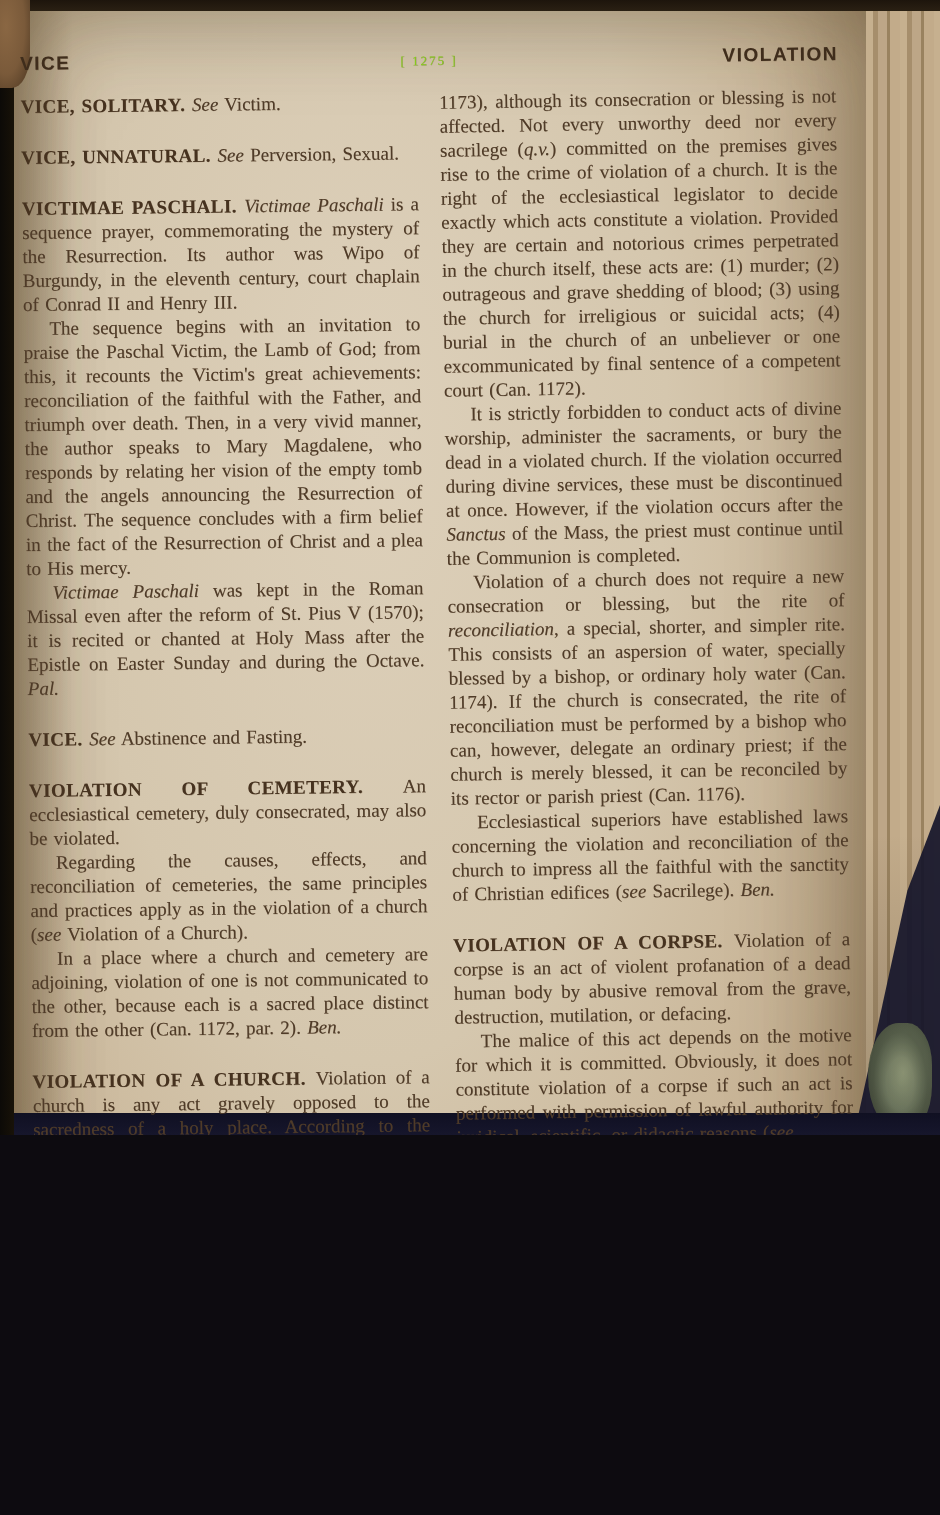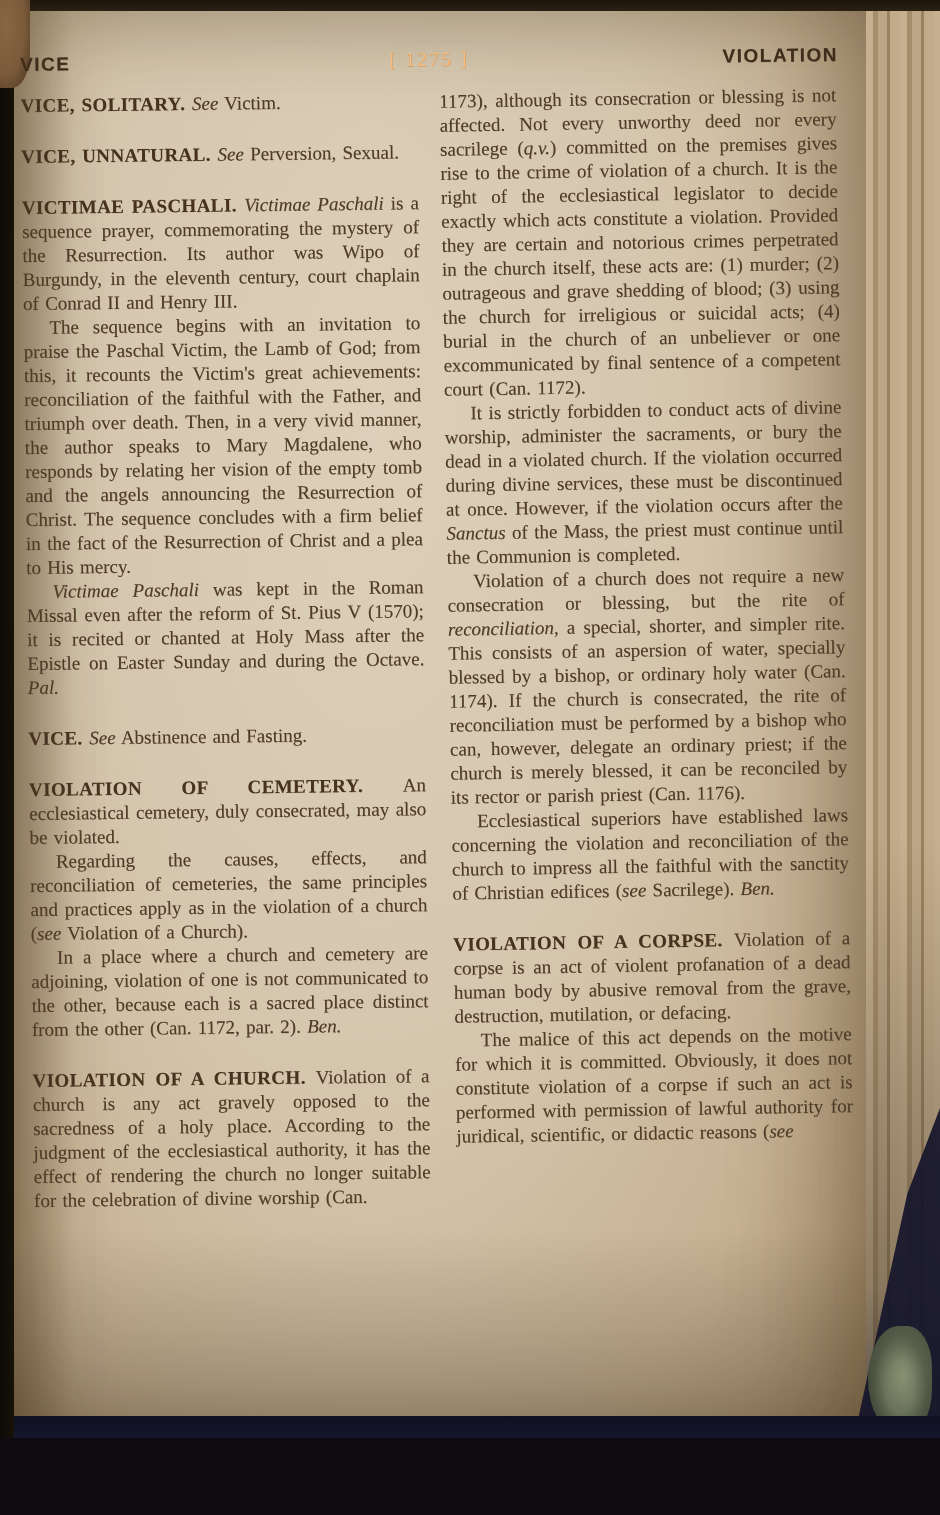--- a/index.html
+++ b/index.html
@@ -1,16 +1,16 @@
 <!DOCTYPE html>
 <html><head>
 <meta charset="utf-8">
 <style>
   html,body{margin:0;padding:0;background:#0d0b10;}
-  .photo{position:relative;width:940px;height:1438px;overflow:hidden;background:#14121c;
+  .photo{position:relative;width:940px;height:1135px;overflow:hidden;background:#14121c;
          font-family:"Liberation Serif","DejaVu Serif",serif;}
   
   .sheet{position:absolute;left:13px;top:9px;width:855px;height:1489px;
          background:
            linear-gradient(to bottom, rgba(0,0,0,0) 82%, rgba(45,35,18,0.38) 99%),
            linear-gradient(to right, rgba(60,40,15,0.25) 0%, rgba(0,0,0,0) 7%),
            radial-gradient(ellipse at 42% 28%, #ddd0ba 0%, #d5c7ae 42%, #c6b192 74%, #ab9270 100%);
          border-bottom-left-radius:45px 14px;border-bottom-right-radius:60px 18px;
          box-shadow: inset 0 0 110px rgba(70,50,20,.20), inset -30px -50px 110px rgba(55,35,12,.28),
                      inset 25px 18px 70px rgba(80,60,30,.18);}
@@ -35,21 +35,21 @@
          background:radial-gradient(ellipse at 20% 30%, #8a6743 0%, #7a5a3a 55%, #4a3520 100%);
          border-bottom-right-radius:60% 40%;}
   
   .content{position:absolute;left:27px;top:47px;width:818px;transform:rotate(-0.7deg);
          color:#4f3b28;font-size:19px;line-height:24px;
          text-shadow:0.3px 0.3px 0.6px rgba(95,75,50,.45);}
   .runheads{display:grid;grid-template-columns:1fr auto 1fr;align-items:baseline;margin-bottom:17px;}
   .rh{font-family:"Liberation Sans","DejaVu Sans",sans-serif;font-weight:bold;font-size:19px;
       letter-spacing:1.5px;color:#3f2d1c;}
   .rh-left{justify-self:start;}
-  .pageno{justify-self:center;font-size:20px;letter-spacing:2px;color:#fdba74;}
+  .pageno{justify-self:center;font-size:13px;letter-spacing:2px;color:#84cc16;}
   .rh-right{justify-self:end;}
   .cols{display:flex;gap:24px;}
   .col{flex:1;min-width:0;text-align:justify;}
   .col-right{transform:rotate(-0.25deg);}
   .para{margin:0;word-spacing:1.5px;}
   .ind{text-indent:26px;}
   .block{margin-top:27px;}
   .block:first-child{margin-top:0;}
   .b{font-weight:bold;color:#46321f;letter-spacing:0.4px;}
   .i{font-style:italic;}

